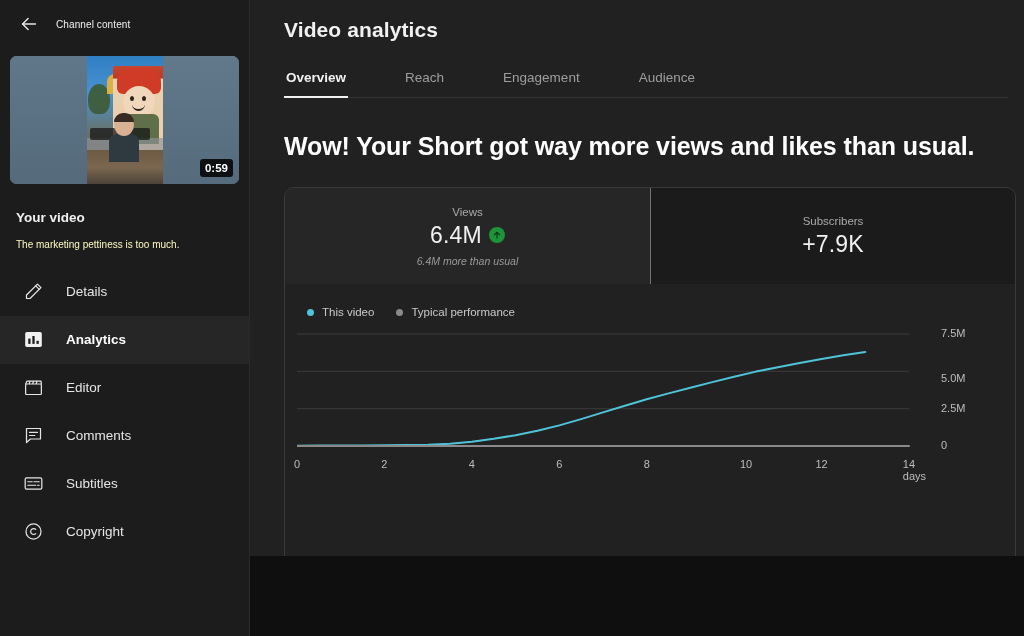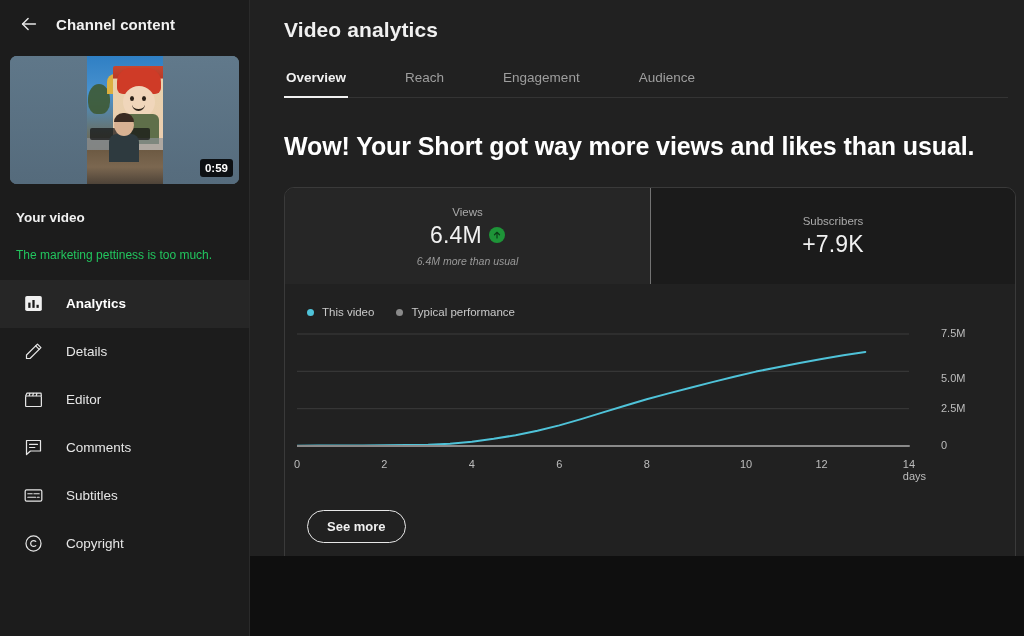--- a/index.html
+++ b/index.html
@@ -18,21 +18,21 @@
     border-right: 1px solid #2a2a2a;
     flex: 0 0 250px;
     position: relative;
   }
   .side-header {
     display: flex; align-items: center; gap: 16px;
     height: 48px; padding: 0 18px;
   }
   .back-arrow { width: 22px; height: 22px; flex: 0 0 22px; opacity: .95; }
   .side-header-title {
-    font-size: 15px; font-weight: 700; color: #f1f1f1;
+    font-size: 10px; font-weight: 400; color: #f1f1f1;
     letter-spacing: .1px;
   }
 
   
   .thumb-wrap { padding: 8px 10px 13px 10px; }
   .thumb {
     position: relative;
     width: 229px; height: 128px;
     border-radius: 7px; overflow: hidden;
     background: #5c7486;
@@ -94,21 +94,21 @@
     color: #fff; font-size: 11.5px; font-weight: 700;
     padding: 2px 5px; border-radius: 3px;
     line-height: 1.25;
   }
 
   .video-meta { padding: 12px 16px 2px 16px; }
   .video-title {
     font-size: 13.5px; font-weight: 700; color: #f1f1f1; line-height: 1.4;
   }
   .video-desc {
-    font-size: 12px; color: #22c55e; margin-top: 19px; line-height: 1.4;
+    font-size: 10px; color: #fef9c3; margin-top: 10px; line-height: 1.4;
   }
 
   .nav { margin-top: 14px; }
   .nav-item {
     display: flex; align-items: center; gap: 22px;
     height: 48px; padding: 0 22px;
     cursor: pointer; position: relative;
   }
   .nav-item.active { background: #262626; }
   .nav-icon { width: 22px; height: 22px; flex: 0 0 22px; display: flex; align-items: center; justify-content: center; }
@@ -233,40 +233,40 @@
       </div>
     </div>
 
     <div class="video-meta">
       <div class="video-title">Your video</div>
       <div class="video-desc">The marketing pettiness is too much.</div>
     </div>
 
     <nav class="nav">
 
+      <div class="nav-item">
+        <span class="nav-icon">
+          <svg width="21" height="21" viewBox="0 0 24 24" fill="none" stroke="#e6e6e6" stroke-width="1.4" stroke-linecap="round" stroke-linejoin="round">
+            <path d="M16.5 3.5l4 4L8 20H4v-4z"></path>
+              <path d="M14.5 5.5l4 4"></path>
+          </svg>
+        </span>
+        <span class="nav-label">Details</span>
+      </div>
+
       <div class="nav-item active">
         <span class="nav-icon">
           <svg width="21" height="21" viewBox="0 0 24 24">
             <rect x="2.5" y="3.5" width="19" height="17" rx="2" fill="#f1f1f1"></rect>
             <rect x="6" y="11" width="2.6" height="6" fill="#1c1c1c"></rect>
             <rect x="10.7" y="8" width="2.6" height="9" fill="#1c1c1c"></rect>
             <rect x="15.4" y="13.5" width="2.6" height="3.5" fill="#1c1c1c"></rect>
           </svg>
         </span>
         <span class="nav-label">Analytics</span>
-      </div>
-
-      <div class="nav-item">
-        <span class="nav-icon">
-          <svg width="21" height="21" viewBox="0 0 24 24" fill="none" stroke="#e6e6e6" stroke-width="1.4" stroke-linecap="round" stroke-linejoin="round">
-            <path d="M16.5 3.5l4 4L8 20H4v-4z"></path>
-              <path d="M14.5 5.5l4 4"></path>
-          </svg>
-        </span>
-        <span class="nav-label">Details</span>
       </div>
 
       <div class="nav-item">
         <span class="nav-icon">
           <svg width="21" height="21" viewBox="0 0 24 24" fill="none" stroke="#e6e6e6" stroke-width="1.4" stroke-linejoin="round">
             <rect x="3" y="8" width="18" height="12" rx="1"></rect>
             <path d="M3 8l1.6-3.4 16 0L21 8"></path>
             <path d="M8 4.6L7 8M12 4.6L11 8M16 4.6L15 8"></path>
           </svg>
         </span>
@@ -375,17 +375,16 @@
             <div class="x-label" style="left: 87.4286px;">2</div>
             <div class="x-label" style="left: 174.857px;">4</div>
             <div class="x-label" style="left: 262.286px;">6</div>
             <div class="x-label" style="left: 349.714px;">8</div>
             <div class="x-label" style="left: 421px; margin-left: 28px;">10</div>
             <div class="x-label" style="left: 524.571px;">12</div>
             <div class="x-label last" style="left: 612px;">14 days</div>
           </div>
       </div>
 
-      <button class="see-more">See more</button>
     </div>
 
   </section>
 </div>
 
 </body></html>

